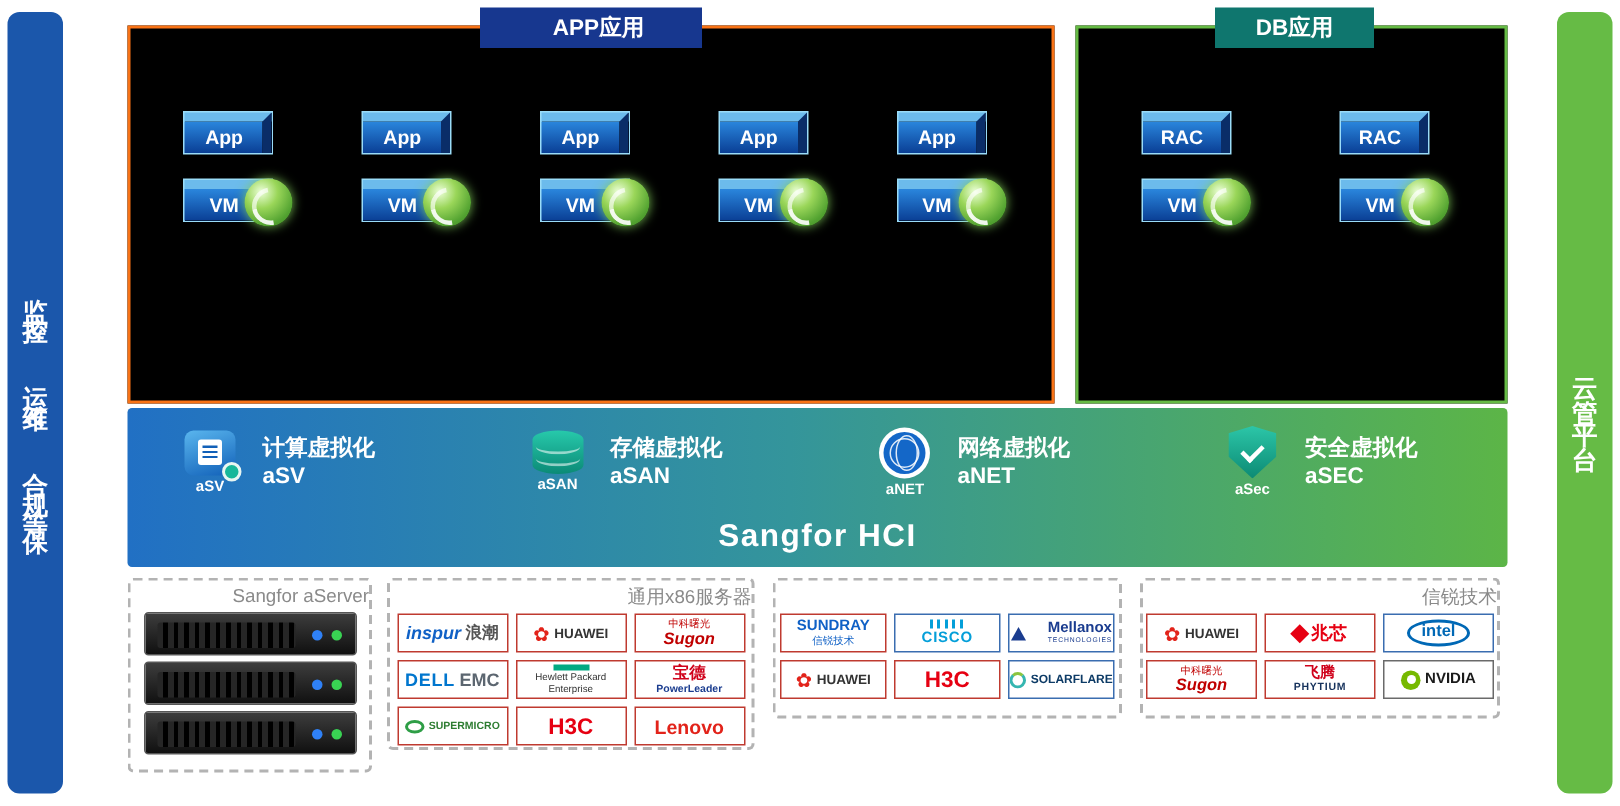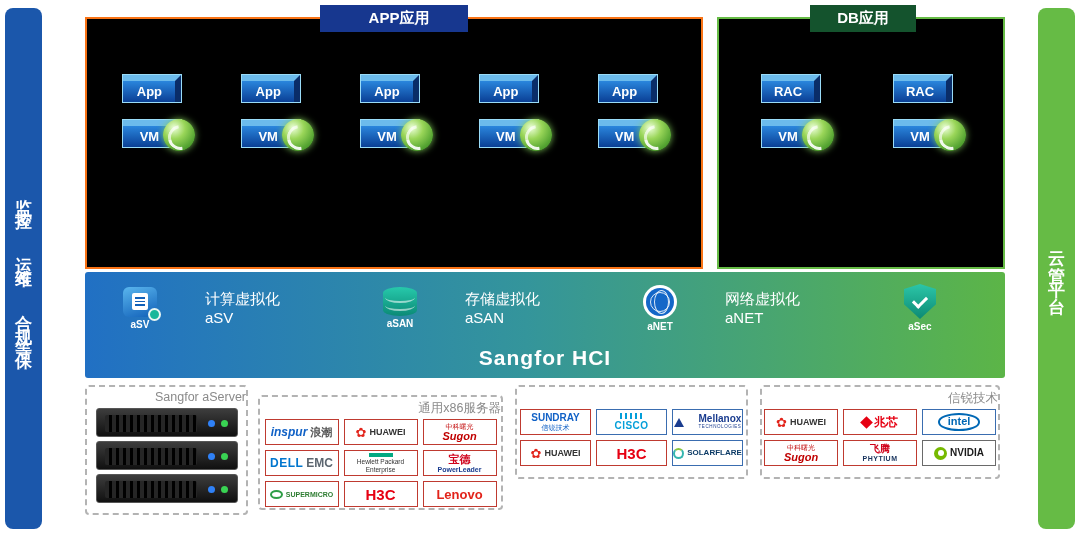--- a/index.html
+++ b/index.html
@@ -16,21 +16,21 @@
   .vbar-right span { letter-spacing: 15px; }
 
   
   .appbox { position: absolute; left: 85px; top: 17px; width: 618px; height: 252px;
             background: #000; border: 2px solid #f97316; }
   .dbbox  { position: absolute; left: 717px; top: 17px; width: 288px; height: 252px;
             background: #000; border: 2px solid #66bb45; }
   .boxtab { position: absolute; top: 5px; height: 27px; z-index: 3; display: flex;
             align-items: center; justify-content: center; color: #fff; font-weight: bold; font-size: 15px; }
   .apptab { left: 320px; width: 148px; background: #17378f; padding-left: 10px; }
-  .dbtab  { left: 810px; width: 106px; background: #14532d; }
+  .dbtab  { left: 810px; width: 106px; background: #0f766e; }
 
   .vmrow { position: absolute; top: 56px; left: 10px; right: 10px;
            display: flex; justify-content: space-around; align-items: flex-start; }
 
   
   .vm { position: relative; width: 78px; height: 78px; }
   .slab { position: relative; width: 58px; height: 27px; margin-left: 6px;
           background: linear-gradient(180deg, #2a86dd, #0a3f95);
           border-top: 6px solid #6cbbec; border-right: 6px solid #0a2d68;
           box-shadow: 0 0 0 1px #9adcf8;
@@ -43,21 +43,21 @@
   .sphere::after { content: ""; position: absolute; left: 5px; top: 6px; width: 19px; height: 19px;
                    border-radius: 50%; border: 3px solid transparent;
                    border-bottom-color: rgba(255,255,255,.9); border-left-color: rgba(255,255,255,.65);
                    transform: rotate(35deg); }
 
   
   .hci { position: absolute; left: 85px; top: 272px; width: 920px; height: 106px; border-radius: 3px;
          background: linear-gradient(90deg, #2170c4 0%, #34959b 48%, #5cb547 100%); }
   .hci-comps { display: flex; justify-content: space-between; padding: 12px 60px 0 30px; }
   .comp { display: flex; align-items: center; gap: 10px; }
-  .comp-text { color: #fff; font-weight: normal; font-size: 15px; line-height: 1.3; margin-left: 30px; }
+  .comp-text { color: #fff; font-weight: bold; font-size: 15px; line-height: 1.3; }
   .hci-title { position: absolute; left: 0; right: 0; bottom: 8px; text-align: center;
                color: #fff; font-weight: bold; font-size: 21px; letter-spacing: 1px; }
 
   .icon-col { display: flex; flex-direction: column; align-items: center; width: 50px; }
   .icon-label { color: #fff; font-weight: bold; font-size: 10px; margin-top: 2px; }
 
   .asv-sq { position: relative; width: 34px; height: 30px; border-radius: 6px;
             background: linear-gradient(160deg, #5ab6ee, #1160b8); }
   .asv-sq::before { content: ""; position: absolute; left: 9px; top: 6px; width: 16px; height: 17px;
                     background: #fff; border-radius: 2px; }
@@ -86,21 +86,21 @@
             clip-path: polygon(50% 0%, 100% 14%, 100% 58%, 50% 100%, 0% 58%, 0% 14%); }
   .shield::after { content: ""; position: absolute; left: 50%; top: 50%; width: 11px; height: 6px;
                    border-left: 3px solid #fff; border-bottom: 3px solid #fff;
                    transform: translate(-50%, -65%) rotate(-45deg); }
 
   
   .hwbox { position: absolute; border: 2px dashed #b3b3b3; border-radius: 4px; background: #fff; }
   .hwtitle { position: absolute; top: 3px; left: 0; right: 0; text-align: right;
              color: #8a8a8a; font-size: 12.5px; }
   .hwbox-aserver { left: 85px;  top: 385px; width: 163px; height: 130px; padding-top: 21px; }
-  .hwbox-x86     { left: 258px; top: 395px; width: 245px; height: 115px; padding-top: 22px; }
+  .hwbox-x86     { left: 258px; top: 385px; width: 245px; height: 115px; padding-top: 22px; }
   .hwbox-net     { left: 515px; top: 385px; width: 233px; height: 94px;  padding-top: 22px; }
   .hwbox-chip    { left: 760px; top: 385px; width: 240px; height: 94px;  padding-top: 22px; }
 
   .server { position: relative; width: 142px; height: 29px; margin: 0 auto 4px;
             background: linear-gradient(180deg, #3d3d3d, #101010);
             border: 1px solid #565656; border-radius: 3px; }
   .server::before { content: ""; position: absolute; left: 8px; top: 6px; width: 92px; height: 17px;
                     background: repeating-linear-gradient(90deg, #262626 0 4px, #000 4px 7px);
                     border-radius: 2px; }
   .server::after { content: ""; position: absolute; right: 9px; top: 11px; width: 7px; height: 7px;
@@ -284,20 +284,24 @@
           <div>网络虚拟化</div>
           <div>aNET</div>
         </div>
       </div>
 
       <div class="comp">
         <div class="icon-col">
           <div class="shield"></div>
           <span class="icon-label">aSec</span>
         </div>
+        <div class="comp-text">
+          <div>安全虚拟化</div>
+          <div>aSEC</div>
+        </div>
       </div>
 
     </div>
     <div class="hci-title">Sangfor HCI</div>
   </div>
 
   <div class="hwbox hwbox-aserver">
     <div class="hwtitle">Sangfor aServer</div>
     <div class="server"></div>
     <div class="server"></div>

